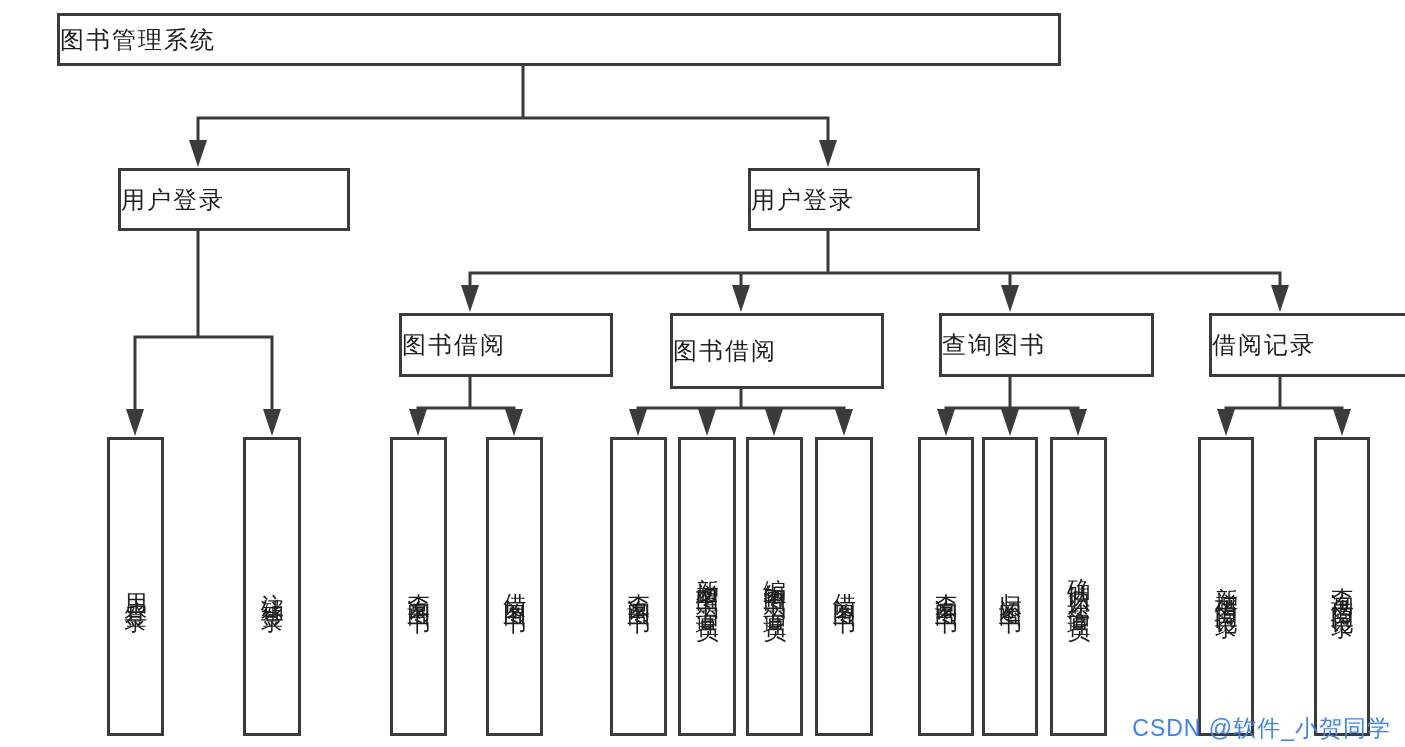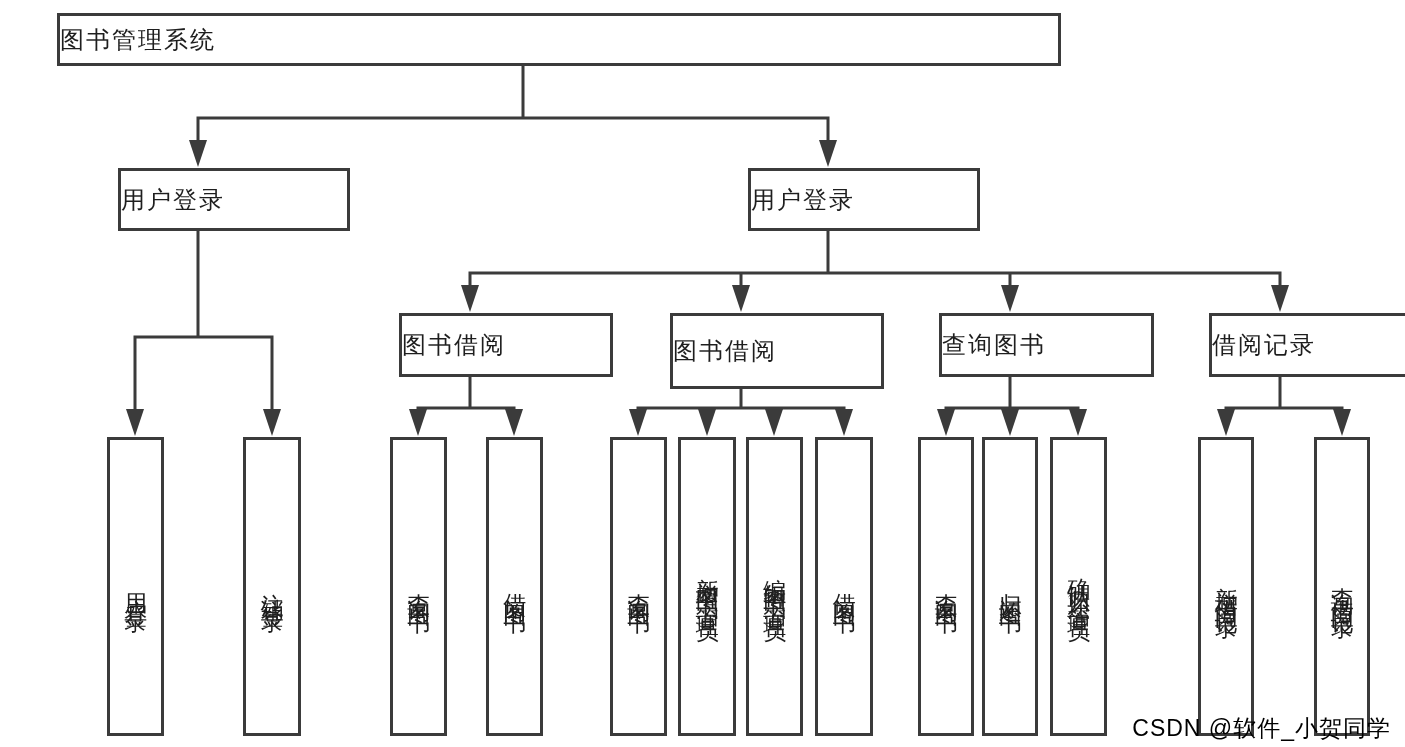--- a/index.html
+++ b/index.html
@@ -14,21 +14,21 @@
   }
   .node-h{display:flex;align-items:center;justify-content:flex-start;
     font-size:24px;letter-spacing:2px;white-space:nowrap;margin-left:36px;}
   .node-v{display:flex;align-items:center;justify-content:center;}
   .node-v .vtext{
     writing-mode:vertical-rl;text-orientation:mixed;
     font-size:23px;letter-spacing:6px;line-height:1.1;white-space:nowrap;
   }
   .watermark{
     position:absolute;right:14px;bottom:3px;
-    font-size:23px;color:#000000;letter-spacing:1px;white-space:nowrap;
+    font-size:23px;color:#3b82f6;letter-spacing:1px;white-space:nowrap;
   }
 </style>
 </head>
 <body>
 
 <div class="canvas">
 
   <svg class="connectors" viewBox="0 0 1405 747" aria-hidden="true">
     <g fill="none" stroke="#3b3b3b" stroke-width="3">
 

